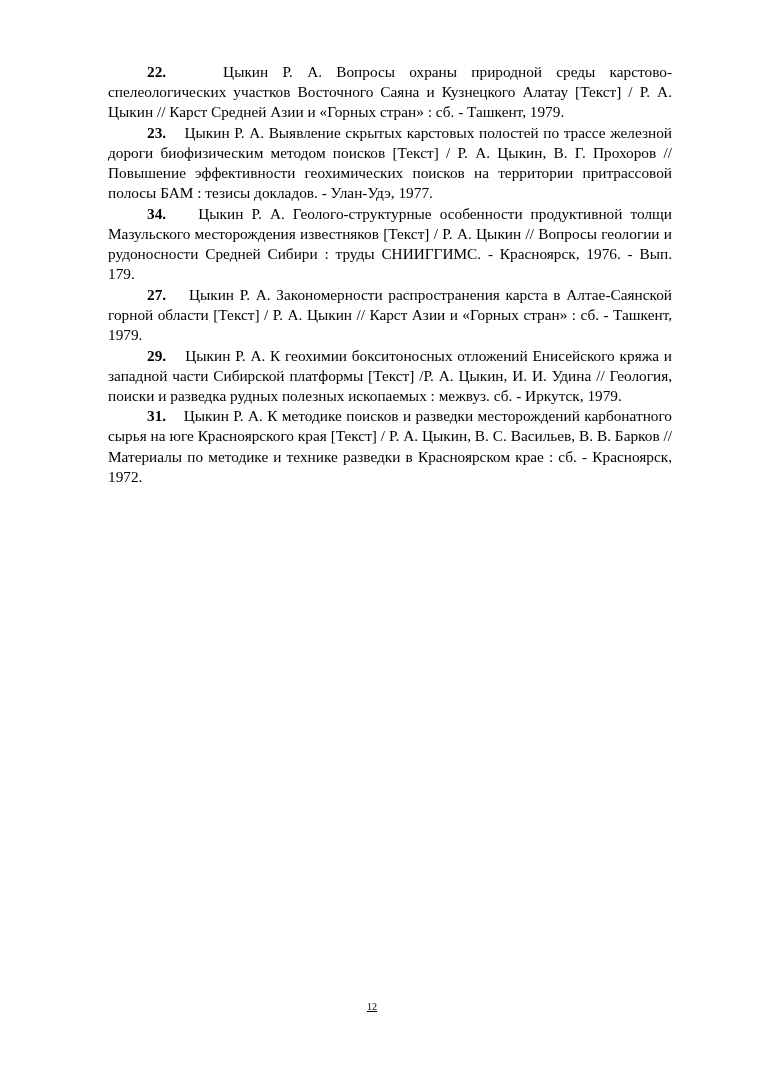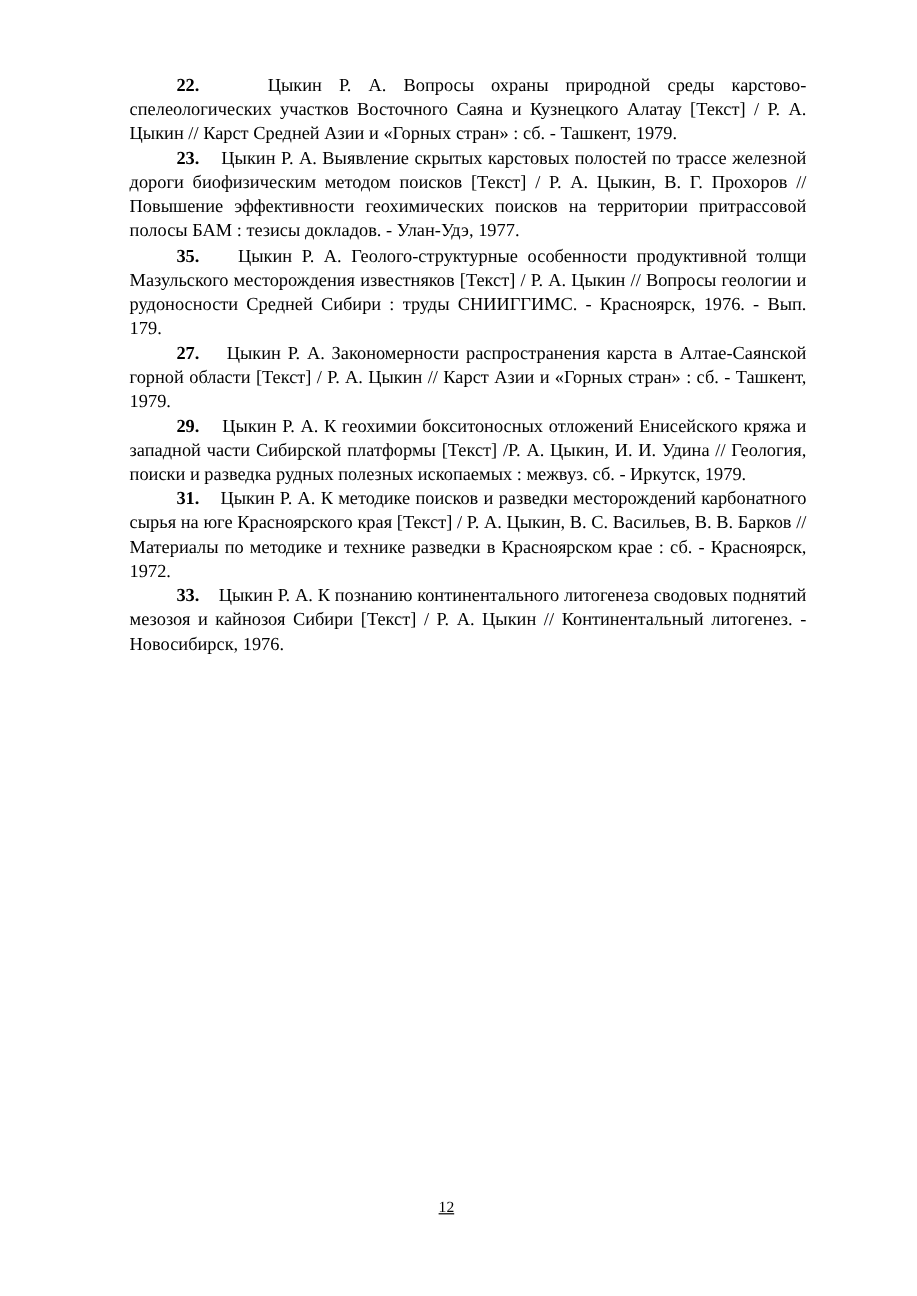--- a/index.html
+++ b/index.html
@@ -40,47 +40,44 @@
   }
   .bib-entry .num::after {
     content: "\00a0\00a0\00a0\00a0";
   }
   .page-number {
     position: absolute;
     left: 0;
     right: 0;
     bottom: 68px;
     text-align: center;
-    font-size: 13px;
+    font-size: 10px;
     line-height: 1;
     text-decoration: underline;
   }
 </style>
 </head>
 <body>
 
 <div class="page">
   <ul class="bib-list">
     <li class="bib-entry">
       <span class="num">22.</span><span>Цыкин Р. А. Вопросы охраны природной среды карстово-спелеологических участков Восточного Саяна и Кузнецкого Алатау [Текст] / Р. А. Цыкин // Карст Средней Азии и «Горных стран» : сб. - Ташкент, 1979.</span>
     </li>
     <li class="bib-entry">
       <span class="num">23.</span><span>Цыкин Р. А. Выявление скрытых карстовых полостей по трассе железной дороги биофизическим методом поисков [Текст] / Р. А. Цыкин, В. Г. Прохоров // Повышение эффективности геохимических поисков на территории притрассовой полосы БАМ : тезисы докладов. - Улан-Удэ, 1977.</span>
     </li>
     <li class="bib-entry">
-      <span class="num">35.</span><span>Цыкин Р. А. Геолого-структурные особенности продуктивной толщи Мазульского месторождения известняков [Текст] / Р. А. Цыкин // Вопросы геологии и рудоносности Средней Сибири : труды СНИИГГИМС. - Красноярск, 1976. - Вып. 179.</span>
+      <span class="num">34.</span><span>Цыкин Р. А. Геолого-структурные особенности продуктивной толщи Мазульского месторождения известняков [Текст] / Р. А. Цыкин // Вопросы геологии и рудоносности Средней Сибири : труды СНИИГГИМС. - Красноярск, 1976. - Вып. 179.</span>
     </li>
     <li class="bib-entry">
       <span class="num">27.</span><span>Цыкин Р. А. Закономерности распространения карста в Алтае-Саянской горной области [Текст] / Р. А. Цыкин // Карст Азии и «Горных стран» : сб. - Ташкент, 1979.</span>
     </li>
     <li class="bib-entry">
       <span class="num">29.</span><span>Цыкин Р. А. К геохимии бокситоносных отложений Енисейского кряжа и западной части Сибирской платформы [Текст] /Р. А. Цыкин, И. И. Удина // Геология, поиски и разведка рудных полезных ископаемых : межвуз. сб. - Иркутск, 1979.</span>
     </li>
     <li class="bib-entry">
       <span class="num">31.</span><span>Цыкин Р. А. К методике поисков и разведки месторождений карбонатного сырья на юге Красноярского края [Текст] / Р. А. Цыкин, В. С. Васильев, В. В. Барков // Материалы по методике и технике разведки в Красноярском крае : сб. - Красноярск, 1972.</span>
     </li>
-    <li class="bib-entry">
-      <span class="num">33.</span><span>Цыкин Р. А. К познанию континентального литогенеза сводовых поднятий мезозоя и кайнозоя Сибири [Текст] / Р. А. Цыкин // Континентальный литогенез. - Новосибирск, 1976.</span>
-    </li>
   </ul>
 
   <div class="page-number">12</div>
 </div>
 
 </body></html>

